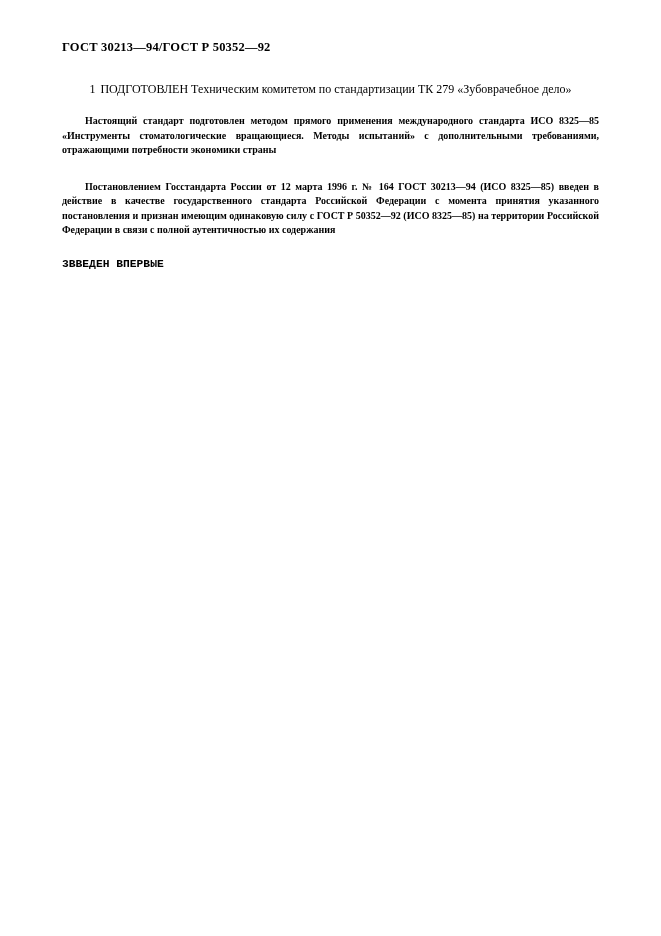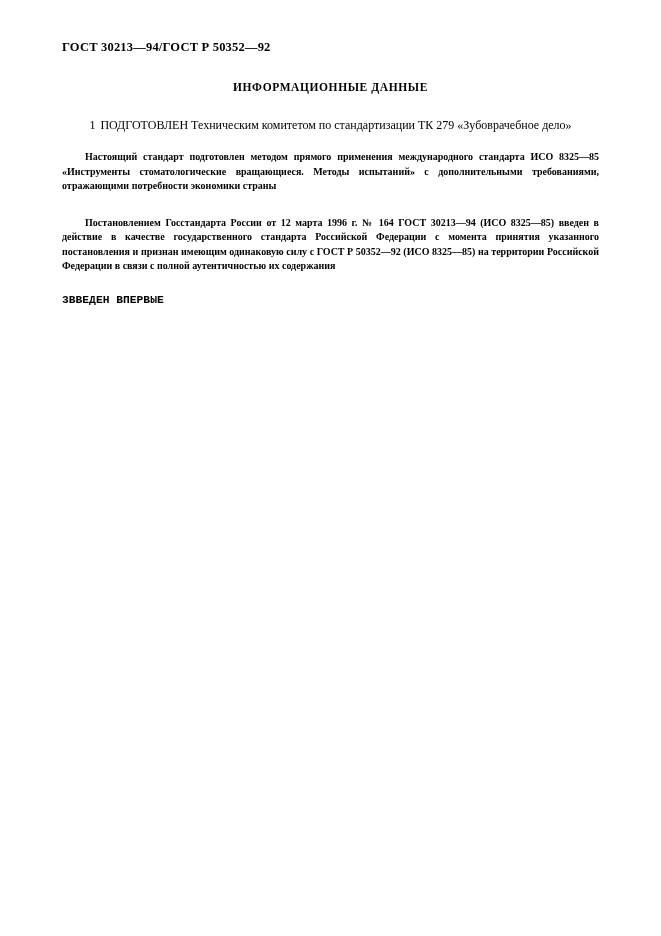--- a/index.html
+++ b/index.html
@@ -74,21 +74,20 @@
   }
 </style>
 </head>
 <body>
 
 <div class="page">
   <div class="content">
 
     <div class="header-line">ГОСТ 30213—94/ГОСТ Р 50352—92</div>
 
-    <div class="doc-title">ИНФОРМАЦИОННЫЕ ДАННЫЕ</div>
 
     <div class="clause">
       <span class="num">1</span><span>ПОДГОТОВЛЕН Техническим комитетом по стандартизации ТК 279 «Зубоврачебное дело»</span>
     </div>
 
 
     <div class="para">Настоящий стандарт подготовлен методом прямого применения международного стандарта ИСО 8325—85 «Инструменты стоматологические вращающиеся. Методы испытаний» с дополнитель­ными требованиями, отражающими потребности экономики страны</div>
 
     <div class="gap"></div>
 

